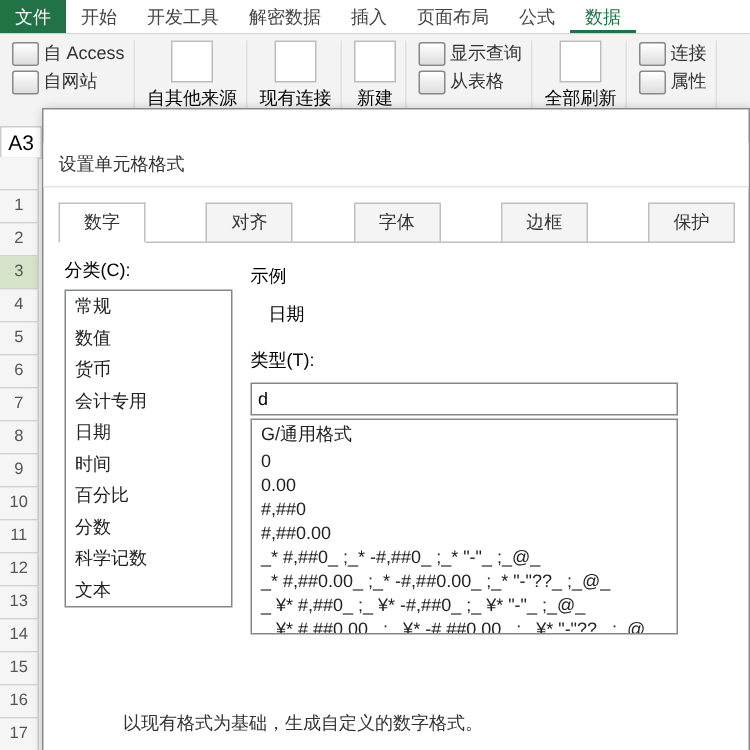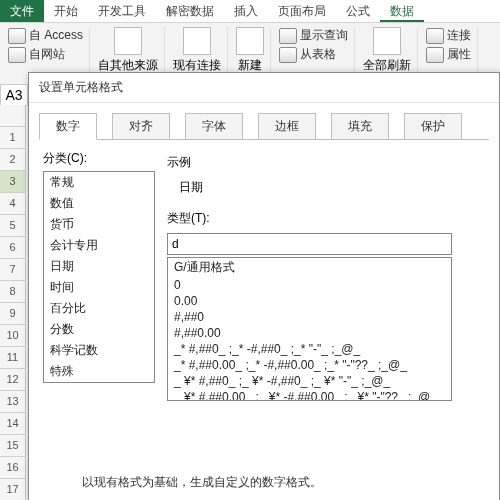--- a/index.html
+++ b/index.html
@@ -62,25 +62,27 @@
     background: #fff;
     border: 1px solid #8a8a8a;
     box-shadow: 2px 2px 8px rgba(0,0,0,0.3);
   }
   .dlg-title {
     background: #fff;
     padding: 6px 10px;
     font-size: 12px;
     border-bottom: 1px solid #e5e5e5;
     color: #333;
+    margin-top: 22px;
   }
   .tabbar {
     display: flex;
     gap: 16px;
     padding: 10px 10px 0 10px;
+    justify-content: space-between;
   }
   .tab {
     border: 1px solid #bfbfbf;
     border-bottom: 1px solid #bfbfbf;
     background: #f4f4f4;
     padding: 4px 16px;
     font-size: 12px;
     color: #333;
     margin-right: -1px;
   }
@@ -257,36 +259,36 @@
     <div>17</div>
   </div>
 
 <div class="dialog">
   <div class="dlg-title">设置单元格格式</div>
   <div class="tabbar">
     <div class="tab active">数字</div>
     <div class="tab">对齐</div>
     <div class="tab">字体</div>
     <div class="tab">边框</div>
-    <div class="tab">填充</div>
     <div class="tab">保护</div>
   </div>
   <div class="dlg-body">
     <div>
       <div class="cat-label">分类(C):</div>
       <div class="cat-list">
           <div>常规</div>
           <div>数值</div>
           <div>货币</div>
           <div>会计专用</div>
           <div>日期</div>
           <div>时间</div>
           <div>百分比</div>
           <div>分数</div>
           <div>科学记数</div>
+          <div>文本</div>
           <div>特殊</div>
         </div>
     </div>
     <div class="right-pane">
       <div class="sect-label">示例</div>
       <div style="padding:2px 0 10px 12px">日期</div>
       <div class="sect-label">类型(T):</div>
       <input class="type-input" value="d" style="">
       <div class="type-list">
           <div>G/通用格式</div>

